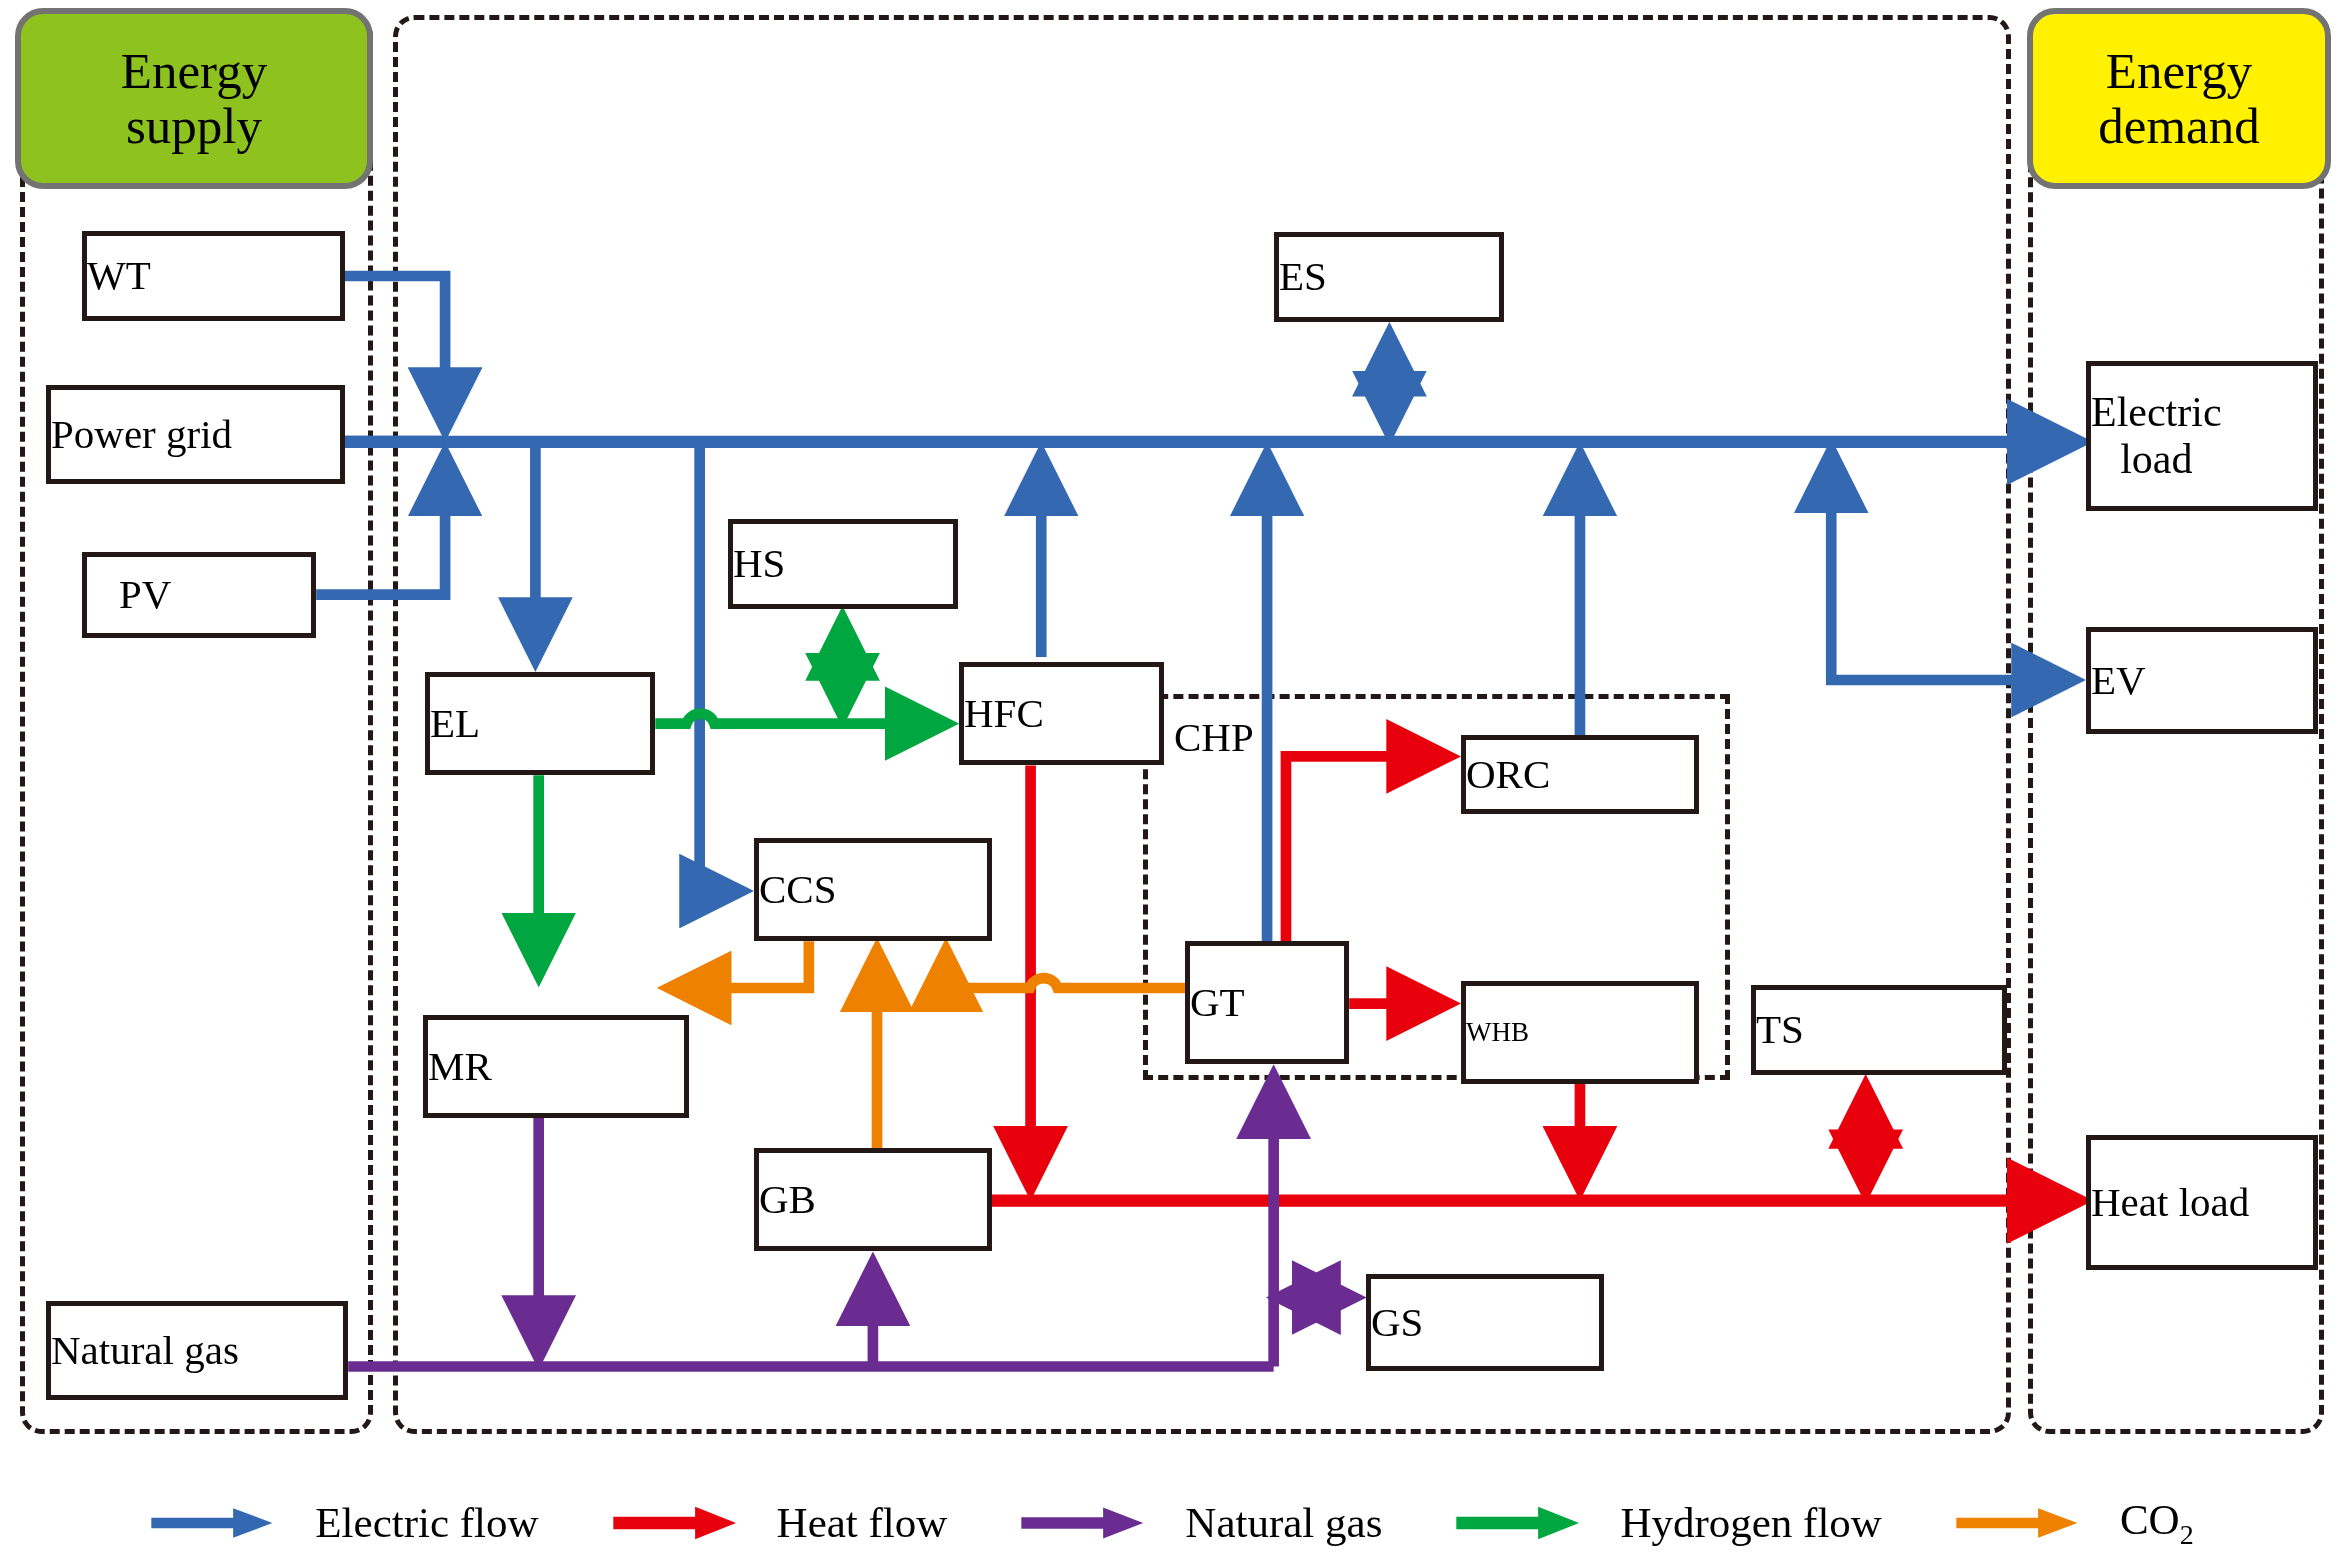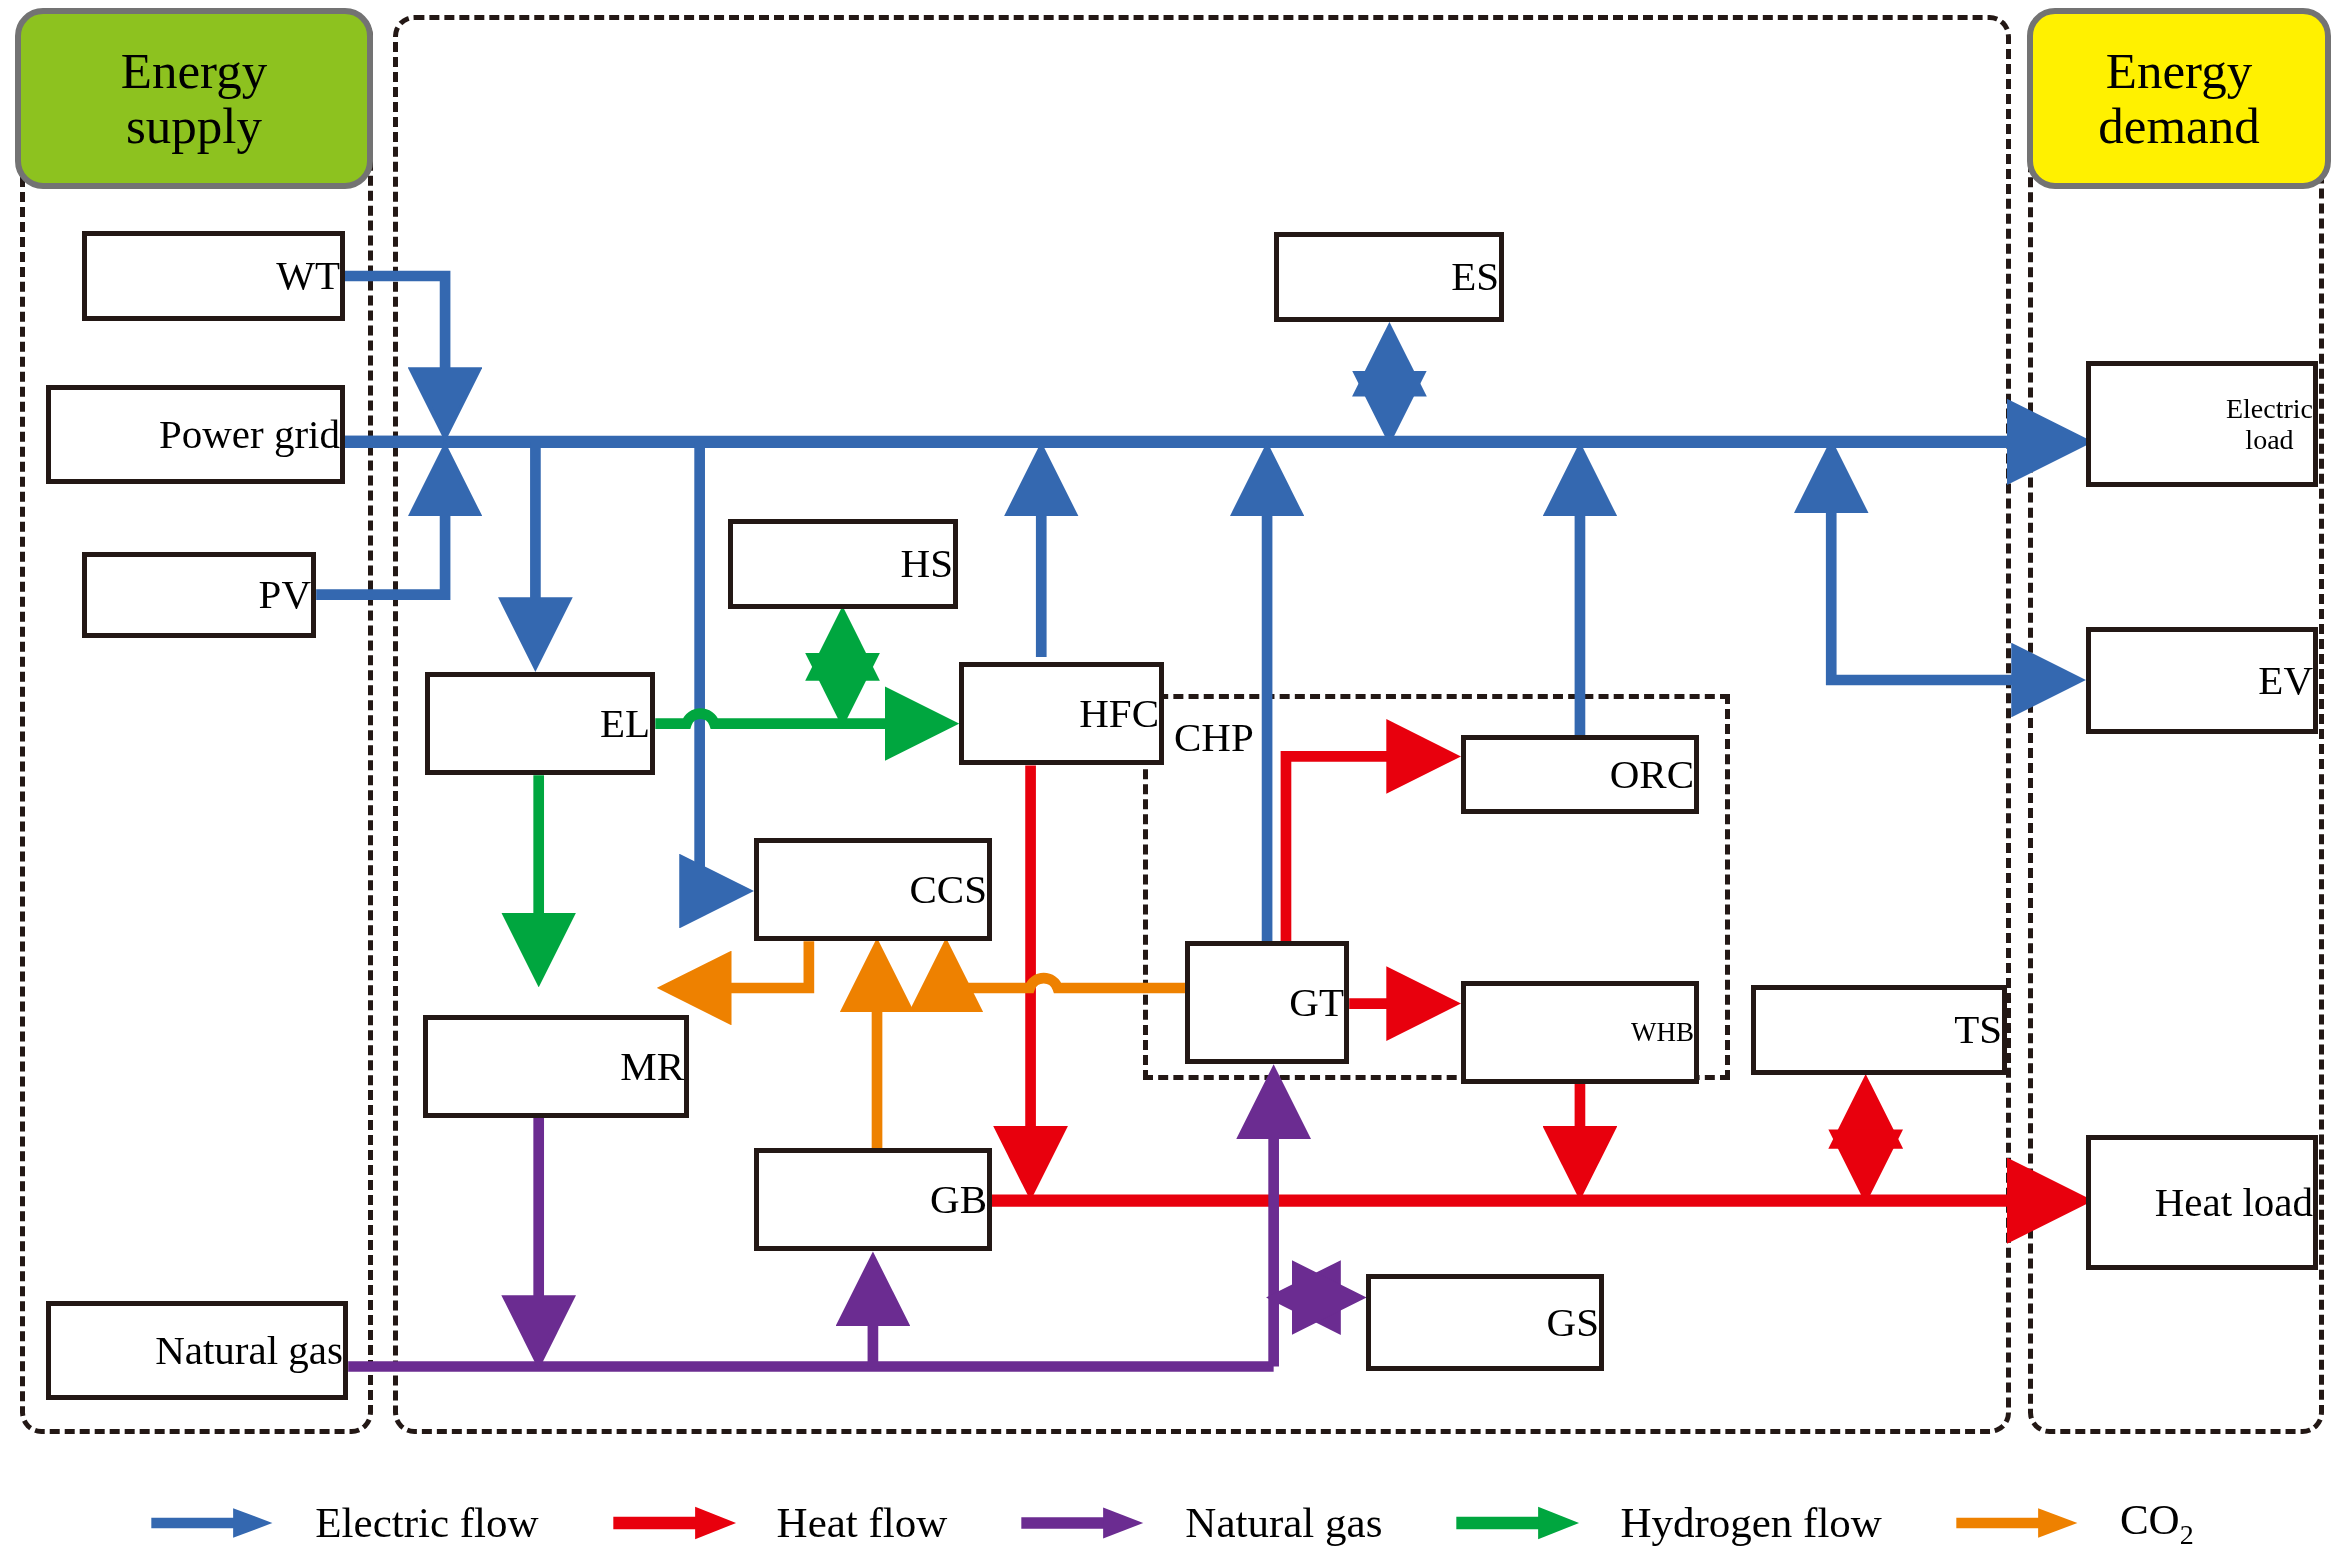--- a/index.html
+++ b/index.html
@@ -39,21 +39,21 @@
     border-radius:0;
   }
   
   .box{
     position:absolute;
     border:5.7px solid #231815;
     background:#ffffff;
     box-sizing:border-box;
     display:flex;
     align-items:center;
-    justify-content:flex-end;
+    justify-content:flex-start;
     text-align:center;
     line-height:1.12;
     color:#000000;
     z-index:40;
   }
   .chp-label{
     position:absolute;
     color:#000000;
     z-index:41;
   }
@@ -178,21 +178,21 @@
   </div>
 
   <div class="box" style="left:1751px; top:985px; width:256px; height:90px; font-size:41px;">
     <span>TS</span>
   </div>
 
   <div class="box" style="left:1366px; top:1274px; width:238px; height:97px; font-size:41px;">
     <span>GS</span>
   </div>
 
-  <div class="box" style="left:2086px; top:361px; width:232px; height:126px; font-size:28px;">
+  <div class="box" style="left:2086px; top:361px; width:232px; height:150px; font-size:42px;">
     <span>
       <span>Electric</span><br>
       <span>load</span>
     </span>
   </div>
 
   <div class="box" style="left:2086px; top:627px; width:232px; height:107px; font-size:41px;">
     <span>EV</span>
   </div>
 

